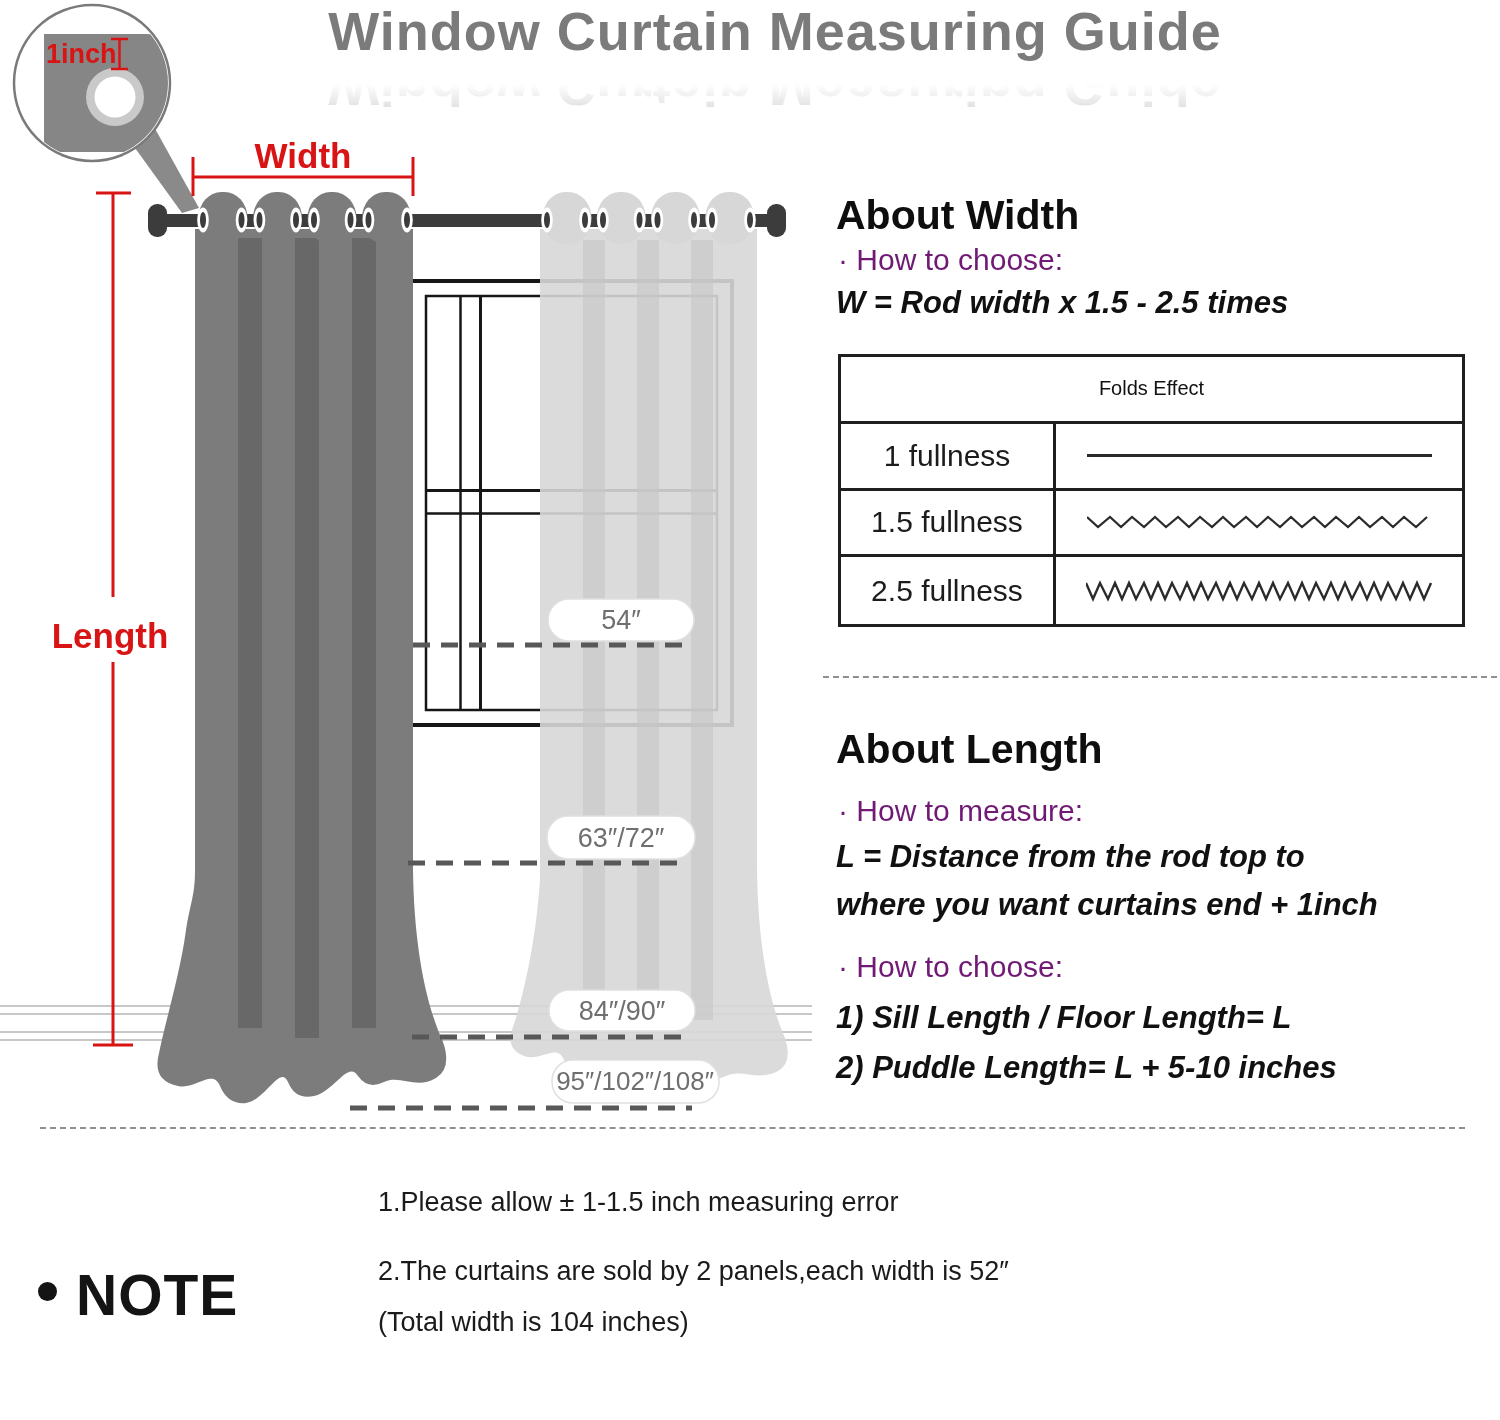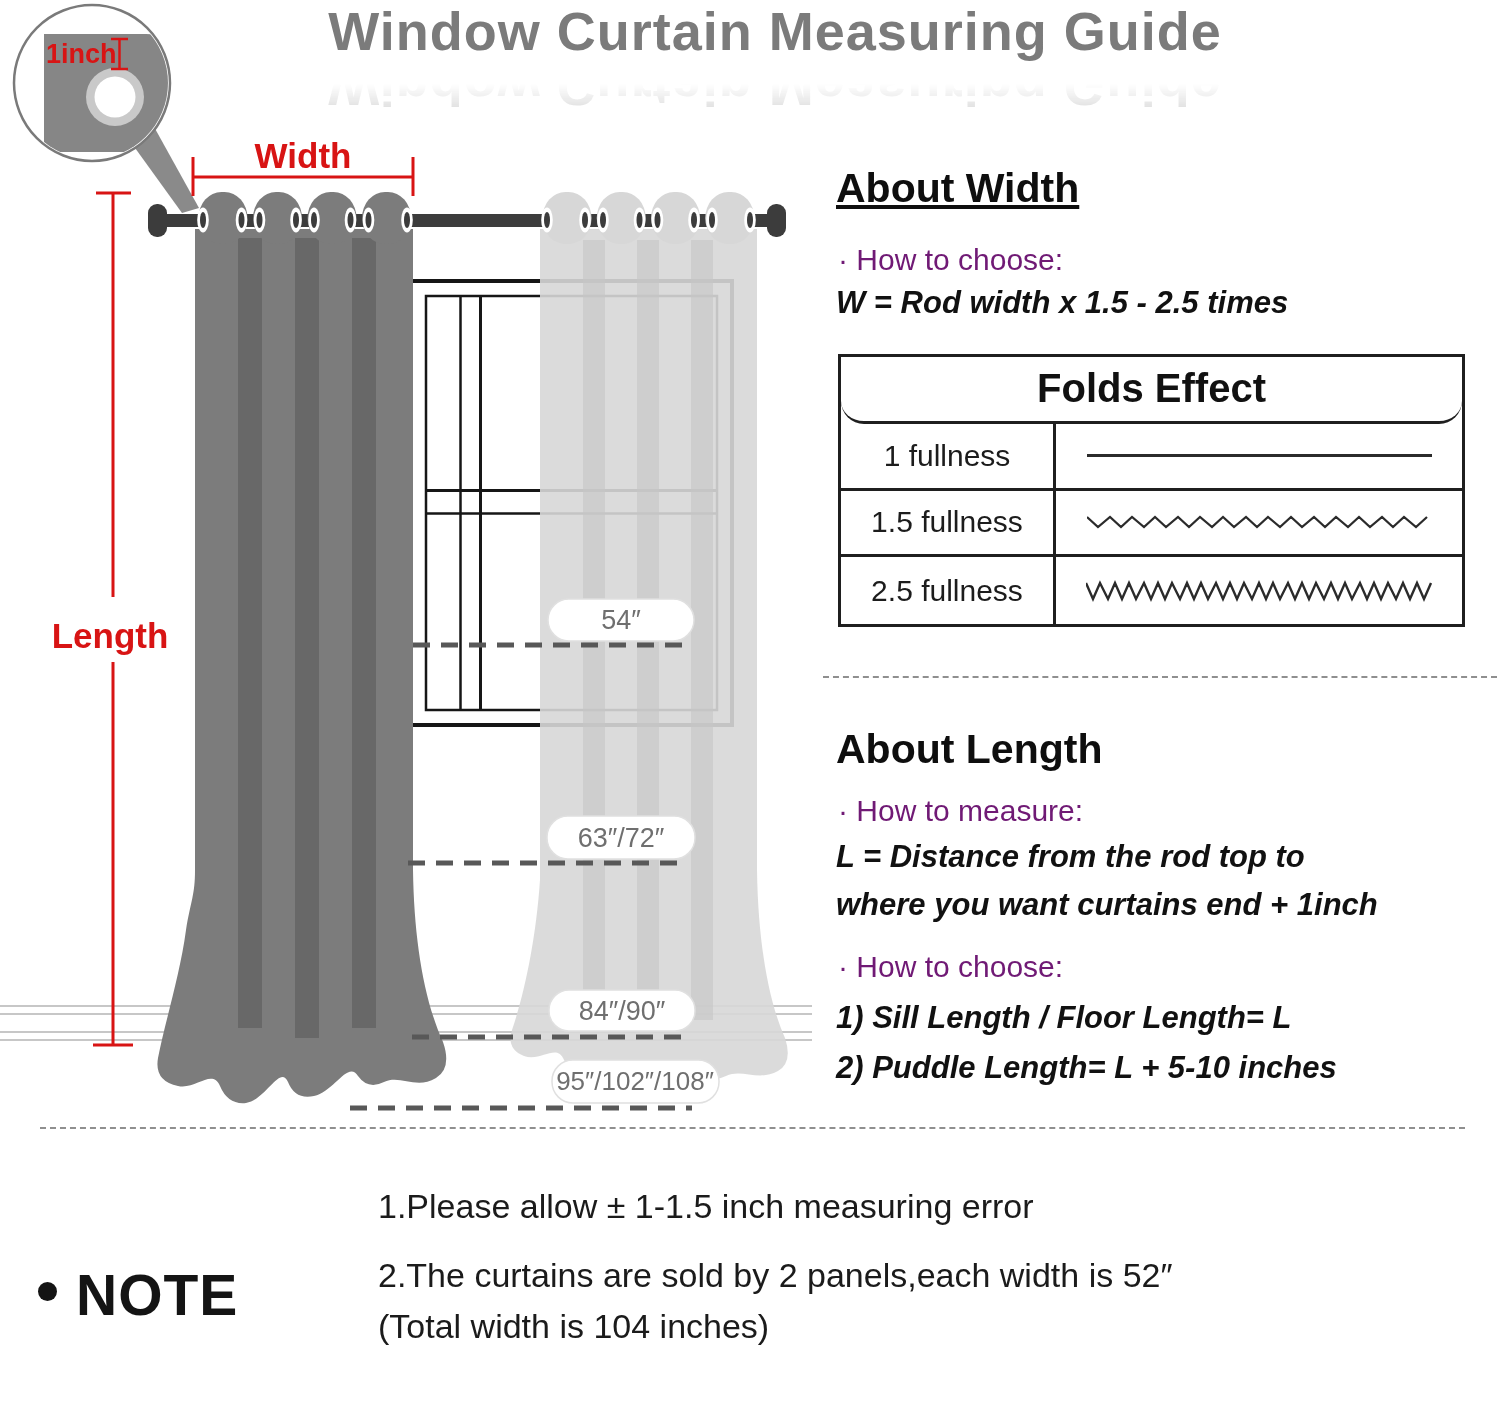--- a/index.html
+++ b/index.html
@@ -36,40 +36,40 @@
 
   
   .folds-table {
     left:838px; top:354px; width:627px; height:273px; box-sizing:border-box;
     border:3px solid #1f1f1f; display:grid;
     grid-template-columns:215px 1fr; grid-template-rows:1fr 1fr 1fr 1fr;
   }
   .ft-header {
     grid-column:1 / 3; border-bottom:3px solid #1f1f1f;
     display:flex; align-items:center; justify-content:center;
-    font-size:40px; font-weight:700; color:#111;border-radius:23px;
+    font-size:20px; font-weight:400; color:#111;
   }
   .ft-label {
     border-bottom:3px solid #1f1f1f; border-right:3px solid #1f1f1f;
     display:flex; align-items:center; justify-content:center;
     font-size:30px; color:#1c1c1c;text-align:center;
   }
   .ft-effect {
     border-bottom:3px solid #1f1f1f;
     display:flex; align-items:center; justify-content:center;
   }
   .ft-label.last, .ft-effect.last { border-bottom:none; }
   .straight-line { width:345px; height:0; border-top:3px solid #2b2b2b; }
 
   .dashed-sep { border-top:2px dashed #8f8f8f; height:0; }
 
   
   .note-dot { left:38px; top:1282px; width:19px; height:19px; border-radius:50%; background:#141414; }
   .note-label { left:76px; top:1250px; font-size:57px; font-weight:700; color:#141414; letter-spacing:1px;margin-top:12px; }
-  .note-item { left:378px; font-size:34px; font-weight:400; color:#1b1b1b; white-space:nowrap; }
+  .note-item { left:378px; font-size:27px; font-weight:400; color:#1b1b1b; white-space:nowrap; }
 </style>
 </head>
 <body>
 
 <div id="canvas">
 
   <div class="abs title">Window Curtain Measuring Guide</div>
   <div class="abs title-mirror">Window Curtain Measuring Guide</div>
 
   <svg id="diagram" class="abs" width="820" height="1160" viewBox="0 0 820 1160">
@@ -255,21 +255,21 @@
       <text class="pill-label" x="621" y="629" font-size="27" text-anchor="middle">54″</text>
       <rect x="547" y="816" width="148" height="43" rx="21" fill="#ffffff" stroke="#e0e0e0" stroke-width="1.5"></rect>
       <text class="pill-label" x="621" y="847" font-size="27" text-anchor="middle">63″/72″</text>
       <rect x="549" y="990" width="146" height="41" rx="20" fill="#ffffff" stroke="#e0e0e0" stroke-width="1.5"></rect>
       <text class="pill-label" x="622" y="1020" font-size="27" text-anchor="middle">84″/90″</text>
       <rect x="552" y="1060" width="167" height="43" rx="21" fill="#ffffff" stroke="#e0e0e0" stroke-width="1.5"></rect>
       <text class="pill-label" x="635" y="1090" font-size="26" text-anchor="middle">95″/102″/108″</text>
     </g>
   </svg>
 
-  <div class="abs h2" style="left:836px; top:165px;text-decoration:underline;">About Width</div>
+  <div class="abs h2" style="left:836px; top:192px;">About Width</div>
   <div class="abs bullet-line" style="left:838px; top:243px;">· How to choose:</div>
   <div class="abs formula" style="left:836px; top:285px;">W = Rod width x 1.5 - 2.5 times</div>
 
   <div class="abs folds-table">
     <div class="ft-header">Folds Effect</div>
 
     <div class="ft-label">1 fullness</div>
     <div class="ft-effect">
       <div class="straight-line"></div>
     </div>

